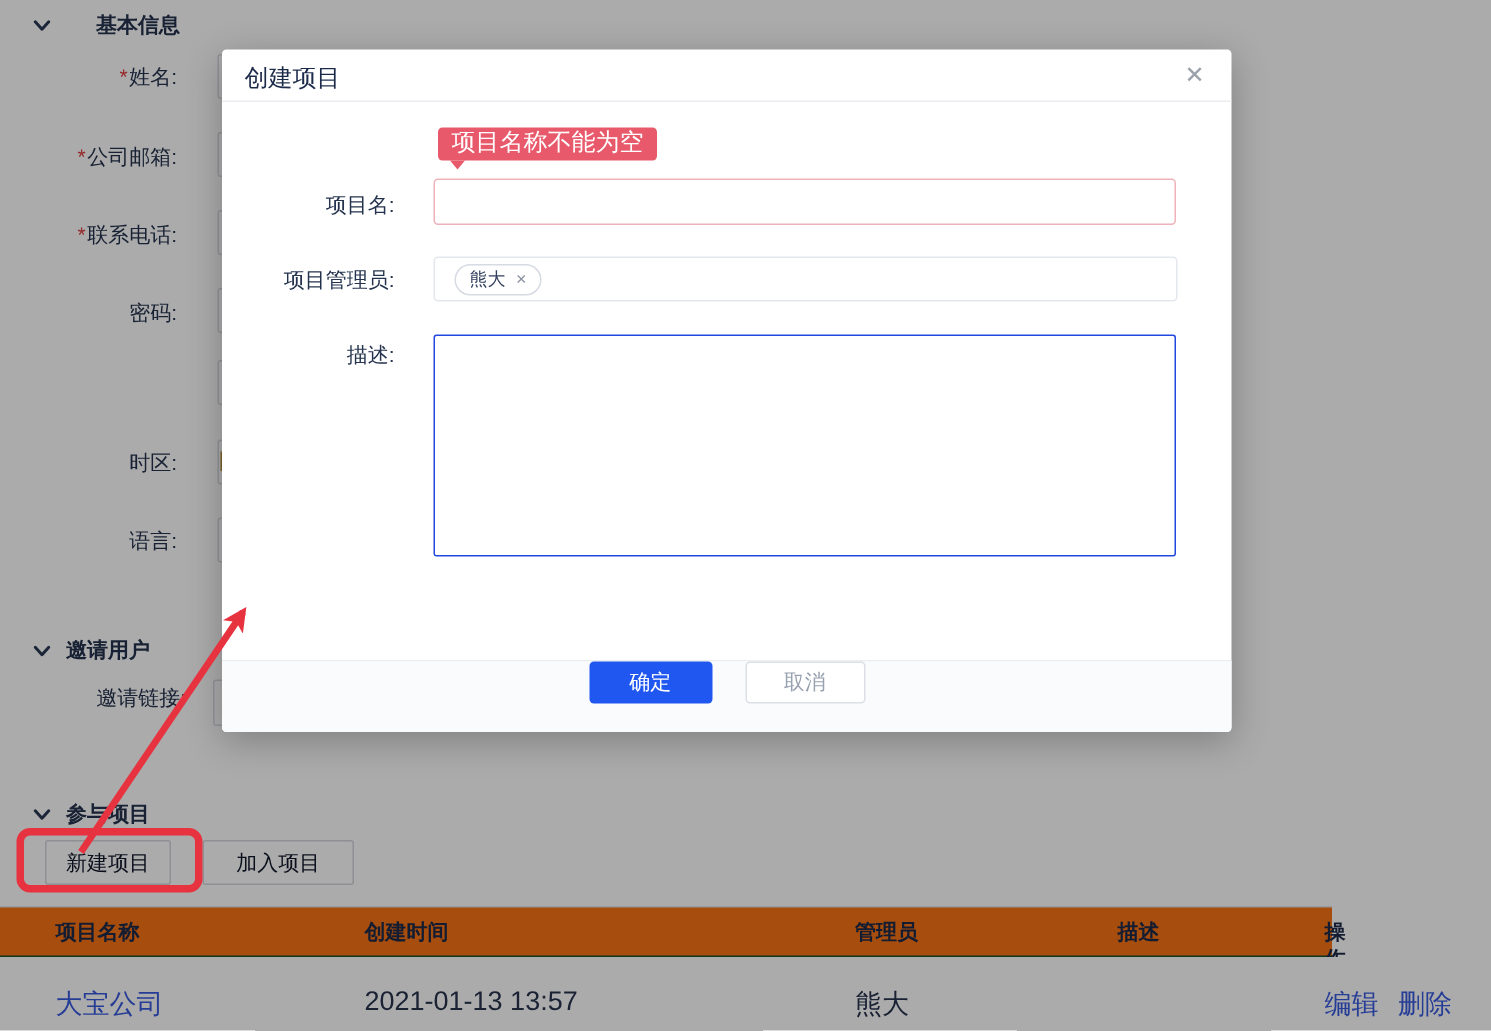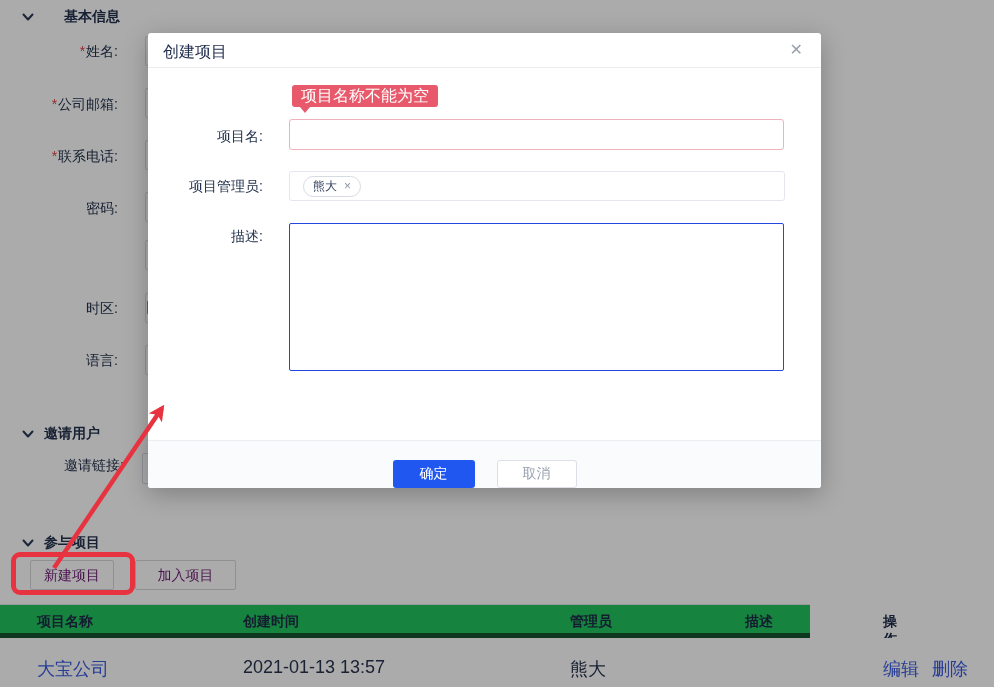--- a/index.html
+++ b/index.html
@@ -11,25 +11,25 @@
   .section-hdr { position:absolute; display:flex; align-items:center; gap:10px;
                  font-size:14px; font-weight:bold; color:#25334e; cursor:pointer; }
   .chev { display:inline-flex; }
   .frm-label { position:absolute; width:118px; text-align:right; font-size:14px; color:#25334e; }
   .frm-label .star { color:#e03e41; margin-right:1px; }
   .bg-input { position:absolute; left:145px; width:430px; height:30px; background:#fff;
               border:1px solid #d9dce3; border-radius:2px; }
   .tz-frag { position:absolute; left:147px; width:4px; height:13px; background:#b8913d; }
   .invite-label { position:absolute; left:0; width:124px; text-align:right; font-size:14px; color:#25334e; }
   .ghost-btn { position:absolute; height:30px; background:#fff; border:1px solid #d4d7dd;
-               border-radius:2px; font-size:14px; color:#701a75; text-align:center; line-height:28px; cursor:pointer; }
+               border-radius:2px; font-size:14px; color:#0f172a; text-align:center; line-height:28px; cursor:pointer; }
 
   
-  .tbl-head { position:absolute; left:0; top:604px; width:810px; height:34px; background:#22c55e;
-              border-top:1px solid #e3e6ea; border-bottom:5px solid #14532d; }
+  .tbl-head { position:absolute; left:0; top:604px; width:888px; height:34px; background:#f97316;
+              border-top:1px solid #e3e6ea; border-bottom:1px solid #14532d; }
   .tbl-head span { position:absolute; top:8px; font-size:14px; font-weight:bold; color:#1d2b48; }
   .tbl-row { position:absolute; left:0; top:638px; width:994px; height:49px; background:#fff; }
   .tbl-row span, .tbl-row a { position:absolute; top:19px; font-size:18px; color:#27334e; text-decoration:none; }
   .lnk { color:#3a5be0 !important; cursor:pointer; }
 
   
   .overlay { position:absolute; inset:0; background:rgba(0,0,0,0.33); z-index:5; }
 
   
   .modal { position:absolute; left:148px; top:33px; width:673px; height:455px; background:#fff;
@@ -47,21 +47,21 @@
   .in-admin { position:absolute; left:141px; top:138px; width:496px; height:30px; background:#fff;
               border:1px solid #e4e7ed; border-radius:3px; display:flex; align-items:center; padding-left:13px; }
   .tag { display:inline-flex; align-items:center; height:21px; padding:0 9px; border:1px solid #d6dae2;
          border-radius:11px; font-size:12px; color:#33415e; background:#fff; }
   .tag .tag-x { margin-left:7px; color:#8b93a3; cursor:pointer; font-size:12px; }
   .in-desc { position:absolute; left:141px; top:190px; width:495px; height:148px;
              border:1.5px solid #2148e0; border-radius:2px; resize:none; font-size:14px; padding:6px 10px; outline:none;
              font-family:"Liberation Sans", sans-serif; }
   .modal-ftr { position:absolute; left:0; bottom:0; width:100%; height:48px; background:#fafbfc;
                border-top:1px solid #ebedf0; border-radius:0 0 3px 3px;
-               display:flex; justify-content:center; align-items:flex-end; gap:22px; }
+               display:flex; justify-content:center; align-items:flex-start; gap:22px; }
   .btn-confirm { width:82px; height:28px; background:#2057f0; color:#fff; border:none;
                  border-radius:3px; font-size:14px; cursor:pointer; }
   .btn-cancel { width:80px; height:28px; background:#fff; color:#98a1b0; border:1px solid #dcdfe6;
                 border-radius:3px; font-size:14px; cursor:pointer; }
 
   
   .anno-box { position:absolute; left:11px; top:552px; width:124px; height:43px;
               border:5px solid #e73340; border-radius:9px; z-index:20; pointer-events:none; }
   .anno-arrow { position:absolute; inset:0; z-index:20; pointer-events:none; }
 </style>

